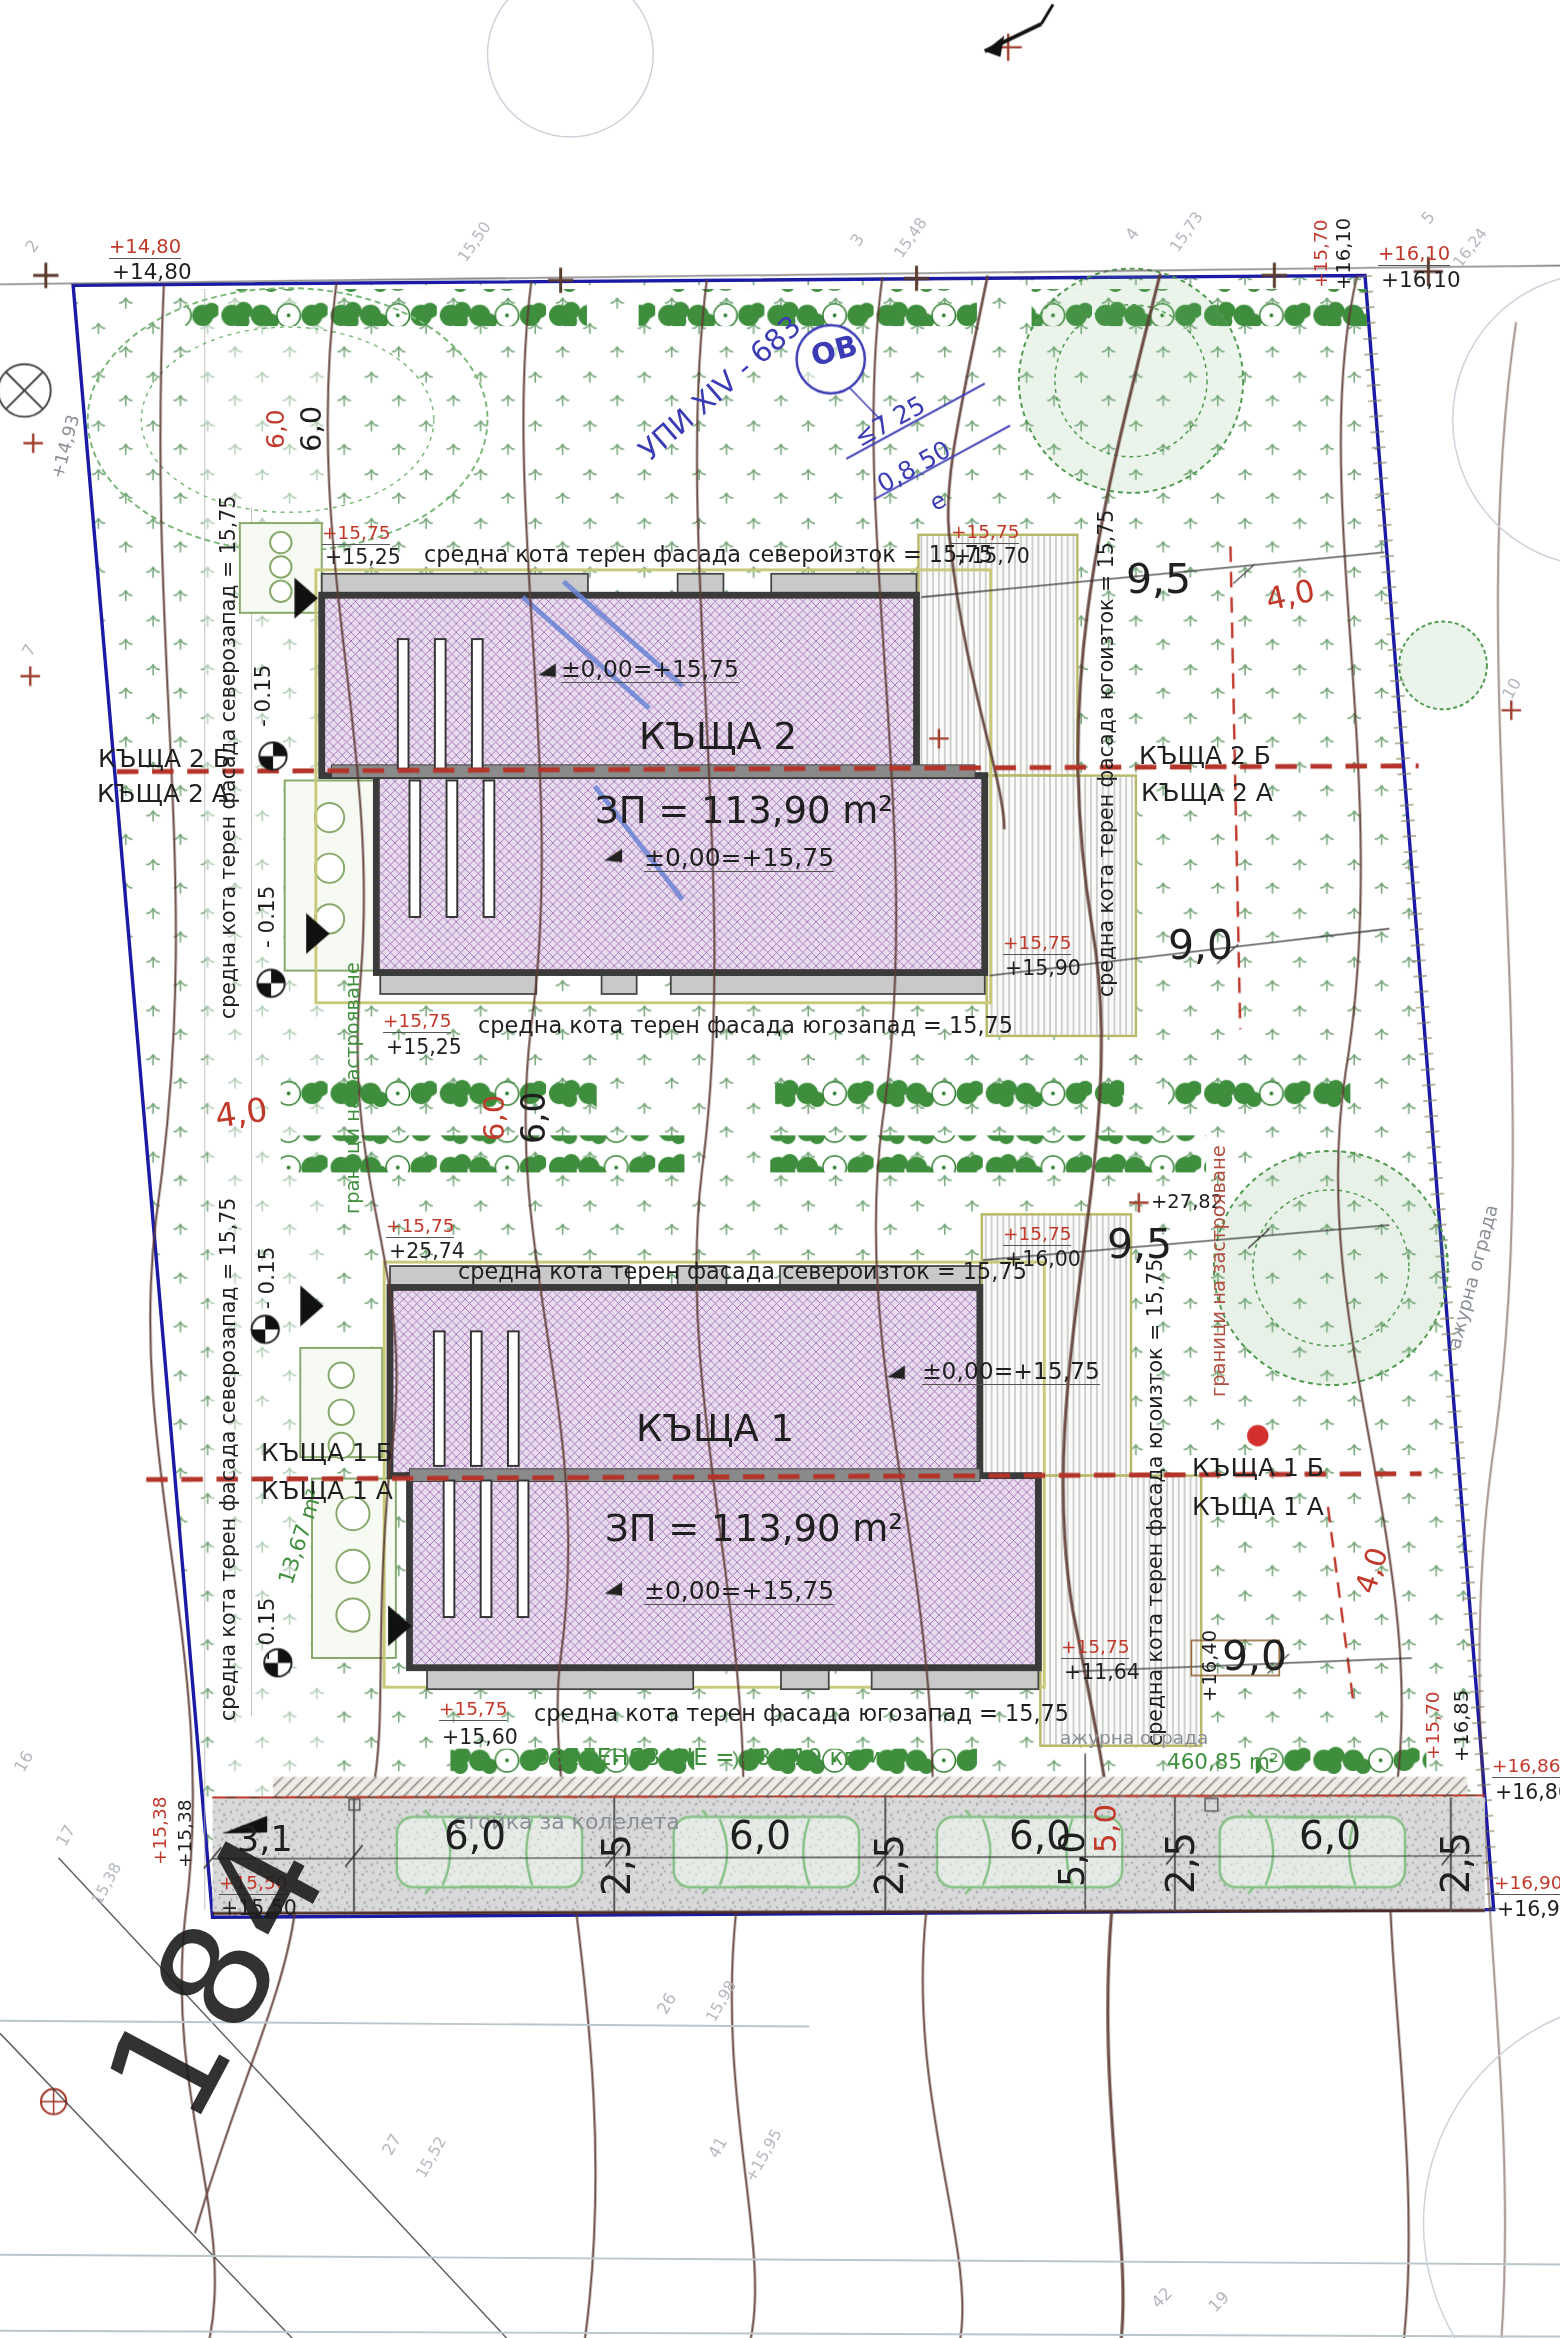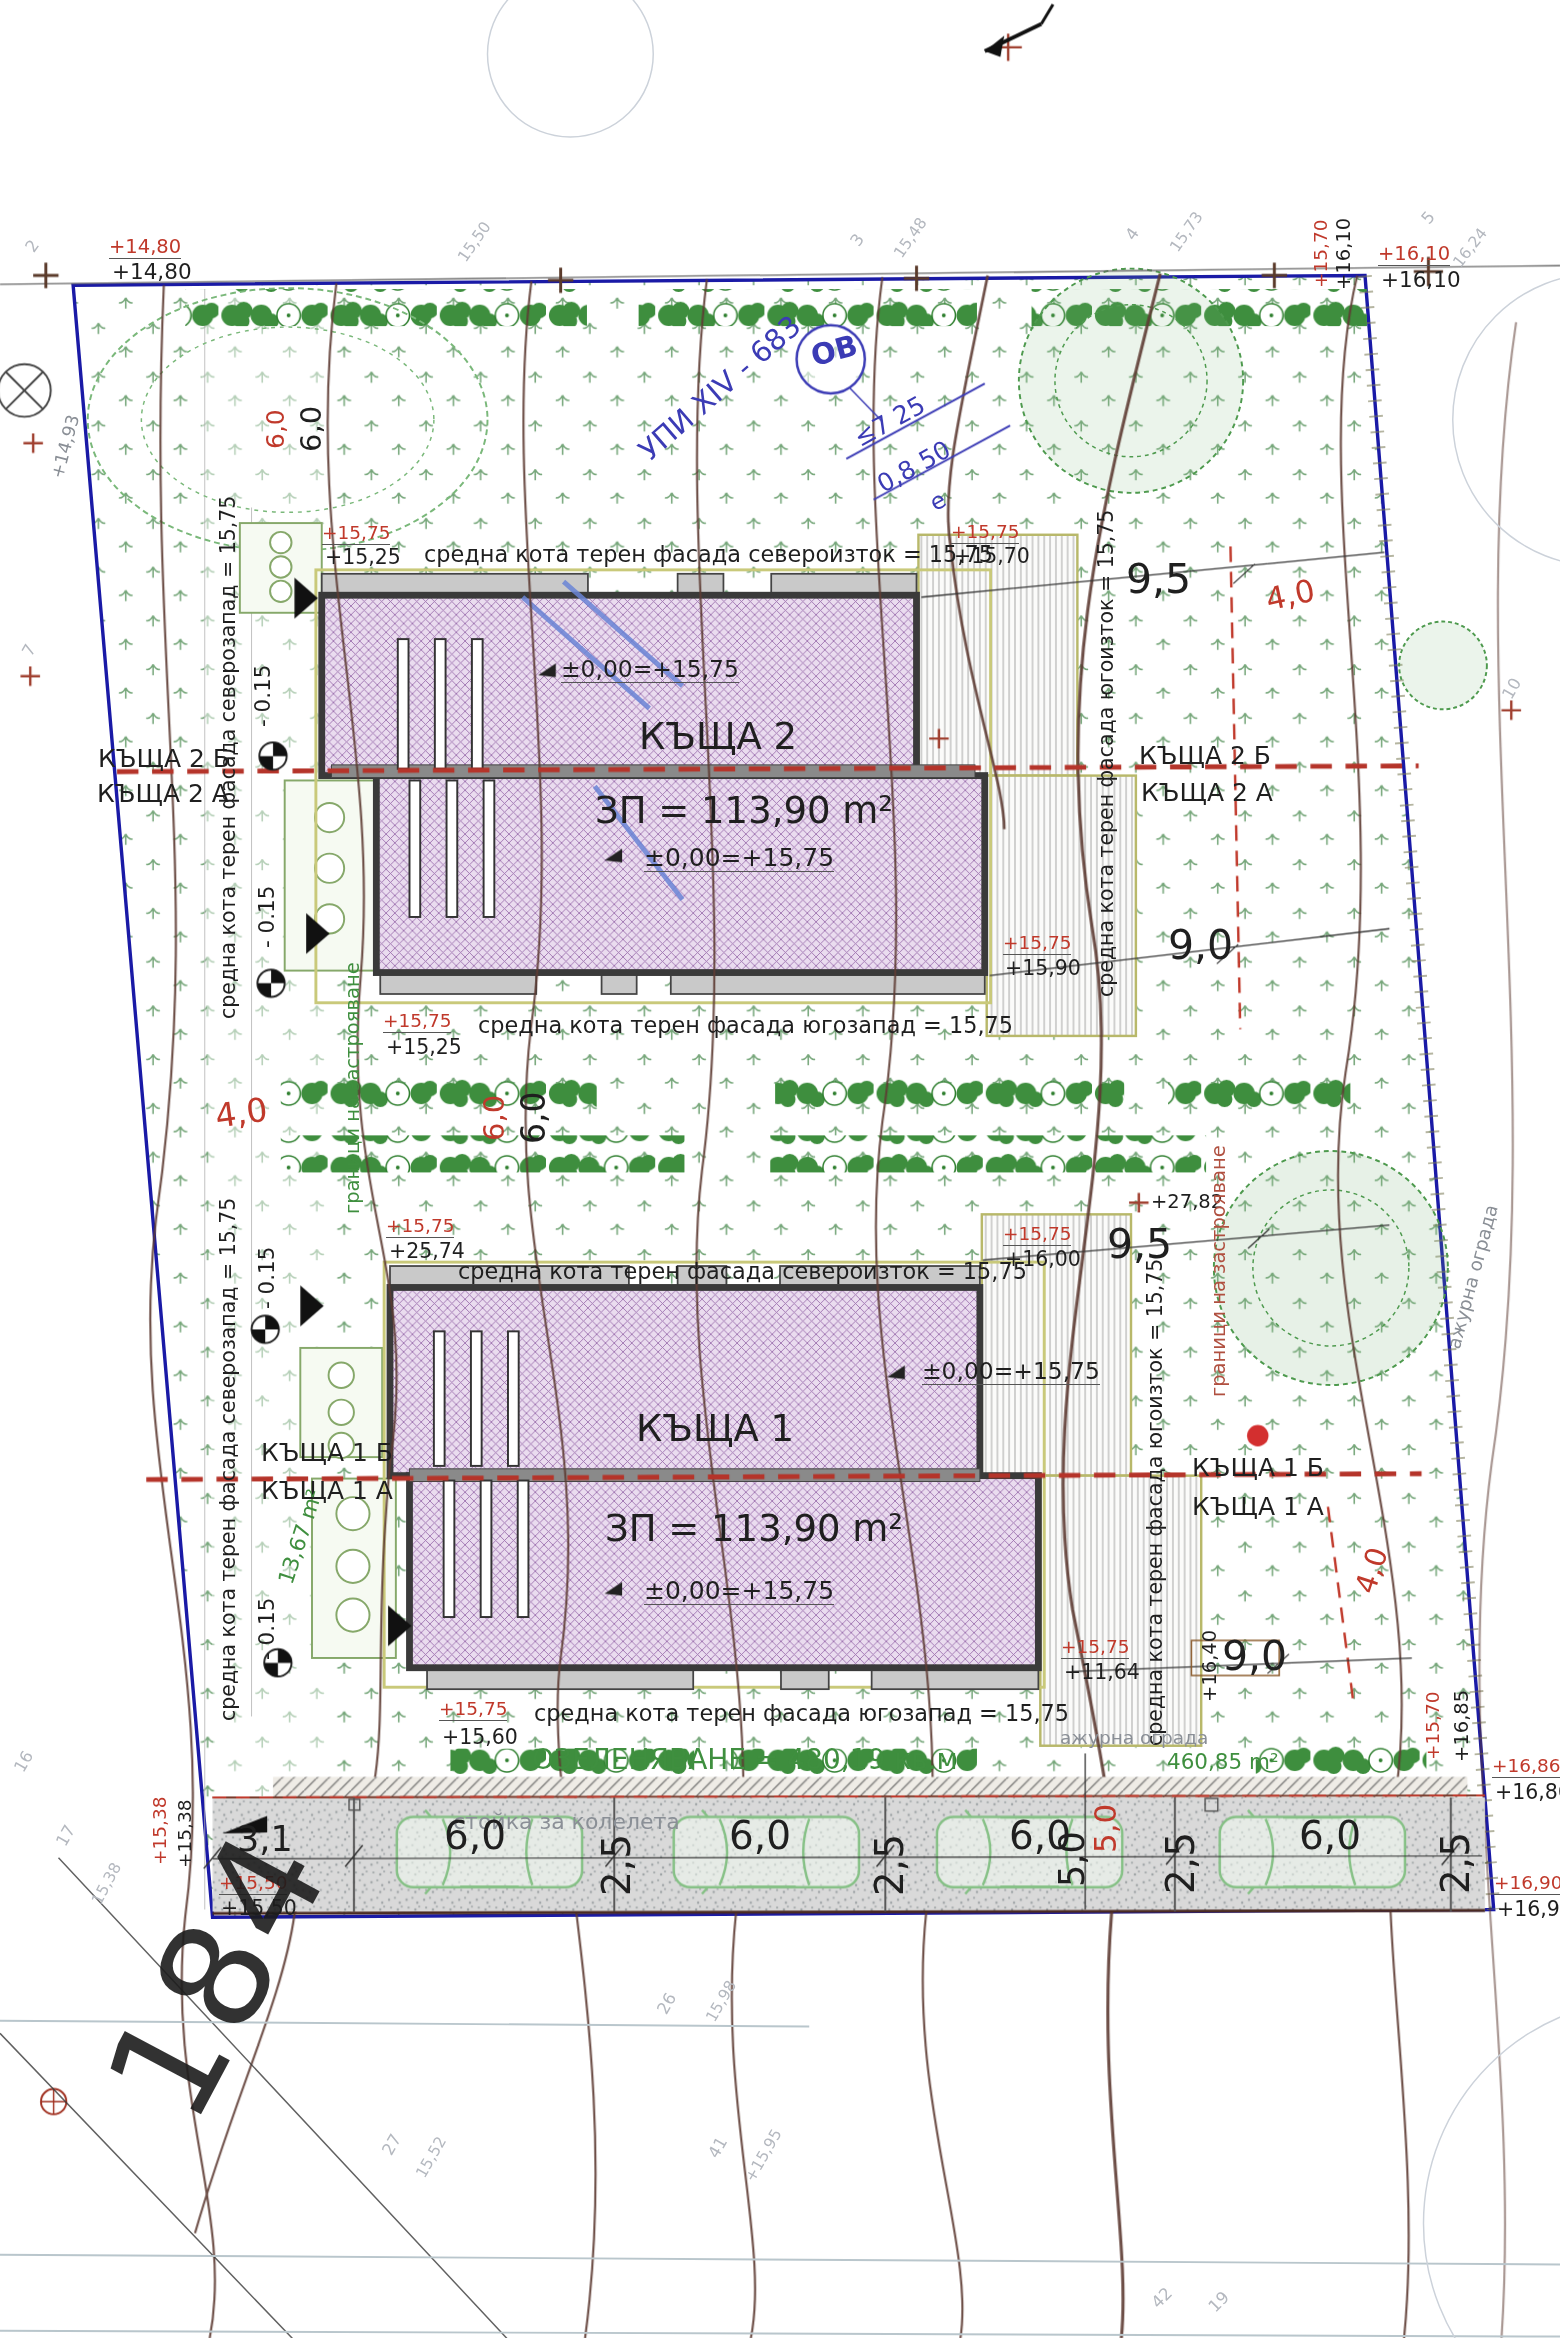--- a/index.html
+++ b/index.html
@@ -376,21 +376,21 @@
 <div class="L" style="left:1151px;top:1192px;font-size:19.5px">+27,82</div>
 <div class="L r u" style="left:1003px;top:1225px;font-size:18.5px">+15,75</div>
 <div class="L" style="left:1005px;top:1249px;font-size:20.5px">+16,00</div>
 <div class="L" style="left:1107px;top:1224px;font-size:41px">9,5</div>
 <div class="L" style="left:1209px;top:1397px;font-size:19.5px;transform:rotate(-90deg);color:#b05040">граници на застрояване</div>
 <div class="L gy" style="left:1445px;top:1346px;font-size:18.5px;transform:rotate(-75deg)">ажурна ограда</div>
 <div class="L" style="left:534px;top:1702px;font-size:22.4px">средна кота терен фасада югозапад = 15,75</div>
 <div class="L r u" style="left:439px;top:1700px;font-size:18.5px">+15,75</div>
 <div class="L" style="left:442px;top:1727px;font-size:20.5px">+15,60</div>
 
-<div class="L g" style="left:532px;top:1746px;font-size:28px">ОЗЕЛЕНЯВАНЕ = 480,19 кв.м</div>
+<div class="L g" style="left:532px;top:1746px;font-size:23px">ОЗЕЛЕНЯВАНЕ = 480,19 кв.м</div>
 <div class="L gy" style="left:453px;top:1811px;font-size:22px">стойка за колелета</div>
 <div class="L r u" style="left:1061px;top:1638px;font-size:18.5px">+15,75</div>
 <div class="L" style="left:1064px;top:1662px;font-size:20.5px">+11,64</div>
 <div class="L" style="left:1200px;top:1702px;font-size:19.5px;transform:rotate(-90deg)">+16,40</div>
 <div class="L" style="left:1222px;top:1636px;font-size:41px">9,0</div>
 <div class="L r" style="left:1351px;top:1588px;font-size:29px;transform:rotate(-72deg)">4,0</div>
 <div class="L gy" style="left:1060px;top:1729px;font-size:18.5px">ажурна ограда</div>
 <div class="L g" style="left:1167px;top:1751px;font-size:21.5px">460,85 m²</div>
 <div class="L r" style="left:1424px;top:1760px;font-size:18.5px;transform:rotate(-90deg)">+15,70</div>
 <div class="L" style="left:1452px;top:1762px;font-size:19.5px;transform:rotate(-90deg)">+16,85</div>

